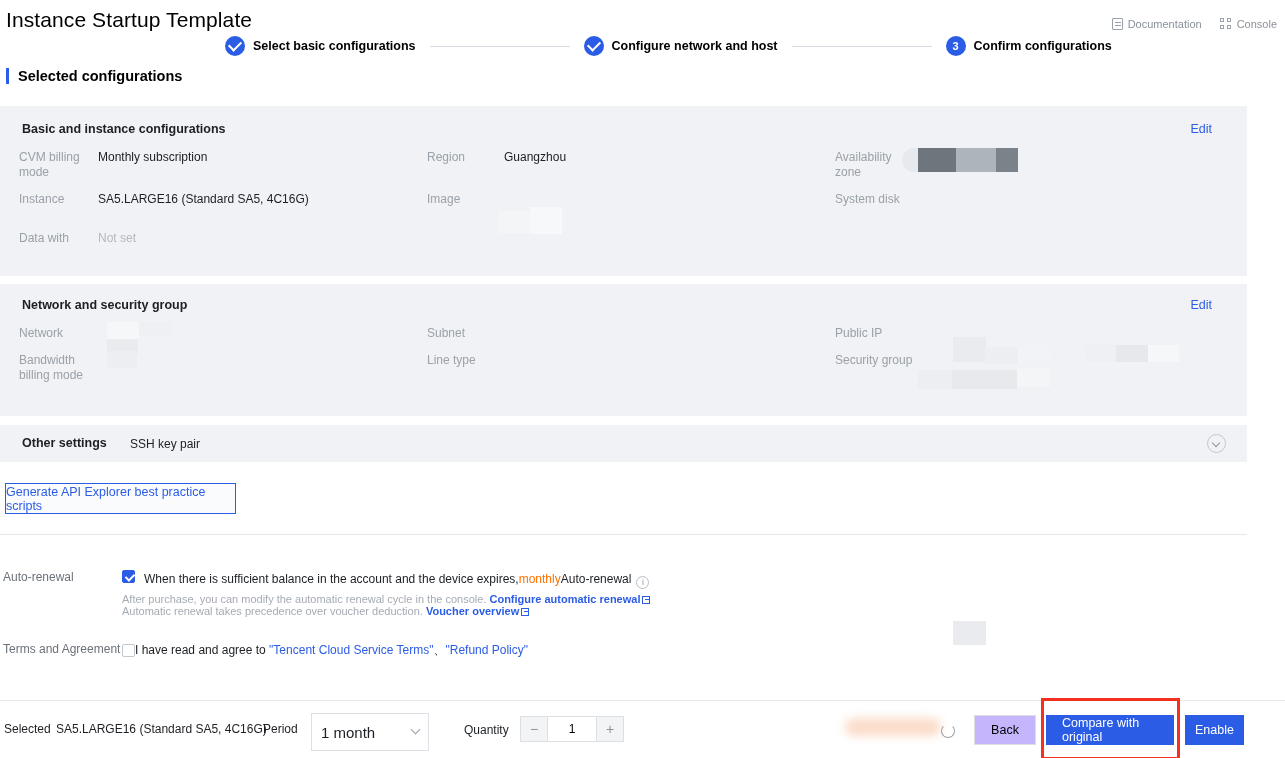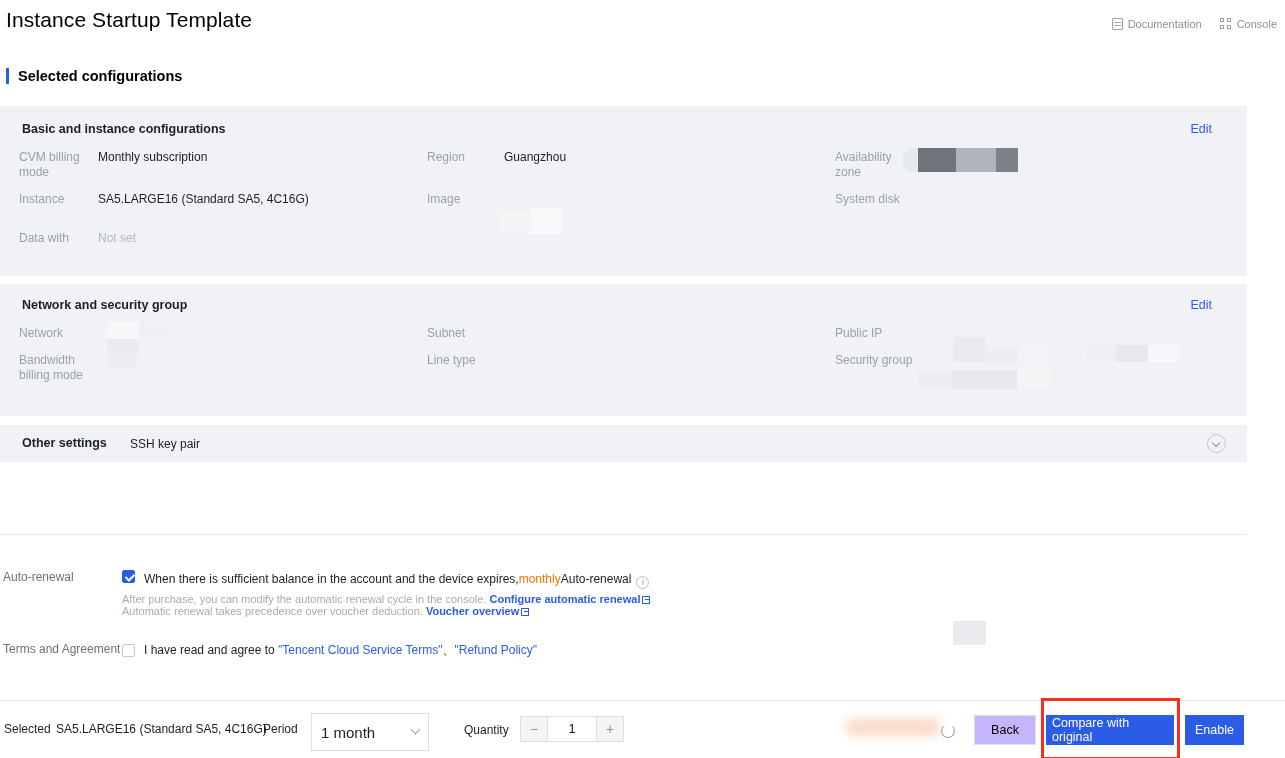--- a/index.html
+++ b/index.html
@@ -121,21 +121,21 @@
            border-left:1px solid #9aa1aa; border-bottom:1px solid #9aa1aa; transform: rotate(-45deg); }
   .stepper { display:flex; height:26px; border:1px solid #dcdfe4; }
   .stepper .btn { width:26px; display:flex;align-items:center;justify-content:center;
                   background:#f3f4f6;color:#8f959d;font-size:14px;cursor:pointer;}
   .stepper .num { width:50px; display:flex;align-items:center;justify-content:center;
                   border-left:1px solid #dcdfe4;border-right:1px solid #dcdfe4;
                   background:#fff;font-size:12px;}
   .btn-ghost { width:62px;height:30px;border:1px solid #dcdfe4;background:#c4b5fd;
                font-size:12.5px;display:flex;align-items:center;justify-content:center;cursor:pointer;}
   .btn-primary { height:30px;background:#2b5ce6;color:#fff;font-size:12.5px;
-                 display:flex;align-items:center;justify-content:center;cursor:pointer;padding:0 6px;}
+                 display:flex;align-items:center;justify-content:center;cursor:pointer;padding:0 16px;}
   .refresh {
     width:14px;height:14px;border:1.4px solid #9aa1aa;border-radius:50%;
     border-top-color:transparent; position:relative;
   }
   .annot-box { position:absolute; border:3px solid #f5301e; pointer-events:none; }
 </style>
 </head>
 <body>
 
 <div class="page">
@@ -151,20 +151,36 @@
       <span class="ic-console">
           <i></i>
           <i></i>
           <i></i>
           <i></i>
         </span>
       <span>Console</span>
     </div>
   </div>
 
+  <div class="steps">
+    <div class="step">
+      <div class="step-dot check"></div>
+      <div class="step-label">Select basic configurations</div>
+    </div>
+    <div class="step-line"></div>
+    <div class="step">
+      <div class="step-dot check"></div>
+      <div class="step-label">Configure network and host</div>
+    </div>
+    <div class="step-line"></div>
+    <div class="step">
+      <div class="step-dot">3</div>
+      <div class="step-label">Confirm configurations</div>
+    </div>
+  </div>
 
   <div class="section-head">
     <span class="accent-bar"></span>
     <span class="txt">Selected configurations</span>
   </div>
 
   <div class="card" style="top:106px; height:170px;">
     <div style="position:absolute;left:22px;top:16px;" class="card-title">Basic and instance configurations</div>
     <div class="edit-link" style="top:16px;">Edit</div>
 
@@ -238,41 +254,44 @@
   </div>
 
   <div class="card" style="top:425px; height:37px;">
     <div style="position:absolute;left:22px;top:11px;" class="card-title">Other settings</div>
     <div class="kv-val" style="position:absolute;left:130px;top:12px;">SSH key pair</div>
     <div style="position:absolute;right:21px;top:9px;width:19px;height:19px;border:1px solid #c3c8ce;border-radius:50%;">
       <div style="position:absolute;left:5px;top:5px;width:6px;height:6px;border-right:1.4px solid #8f959d;border-bottom:1.4px solid #8f959d;transform:rotate(45deg);"></div>
     </div>
   </div>
 
+  <div class="api-btn">
+    <span>Generate API Explorer best practice scripts</span>
+  </div>
 
   <div class="divider" style="top:534px;"></div>
 
   <div class="frow-label" style="left:3px;top:570px;">Auto-renewal</div>
   <div style="position:absolute;left:122px;top:570px;display:flex;align-items:flex-start;gap:9px;">
     <div class="cbox checked"></div>
     <div style="font-size:12px;color:#1c1f23;line-height:18px;">
       <span>When there is sufficient balance in the account and the device expires,</span><span style="color:#ff7200;">monthly</span><span>Auto-renewal</span><span class="info-i">i</span>
     </div>
   </div>
   <div class="hint" style="position:absolute;left:122px;top:605px;">
     <span>Automatic renewal takes precedence over voucher deduction.</span>
     <span class="lnk" style="font-weight:bold;">Voucher overview</span><span class="ext"></span>
   </div>
   <div class="hint" style="position:absolute;left:122px;top:593px;">
     <span>After purchase, you can modify the automatic renewal cycle in the console.</span>
     <span class="lnk" style="font-weight:bold;">Configure automatic renewal</span><span class="ext"></span>
   </div>
 
   <div class="frow-label" style="left:3px;top:642px;">Terms and Agreement</div>
-  <div style="position:absolute;left:122px;top:642px;display:flex;align-items:center;gap:9px;">
+  <div style="position:absolute;left:122px;top:642px;display:flex;align-items:center;">
     <div class="cbox"></div>
     <div style="font-size:12px;color:#1c1f23;">
       <span>I have read and agree to</span>
       <span class="lnk">"Tencent Cloud Service Terms"</span><span>、</span><span class="lnk">"Refund Policy"</span>
     </div>
   </div>
 
   <div class="bottombar">
     <div class="sep"></div>
 

